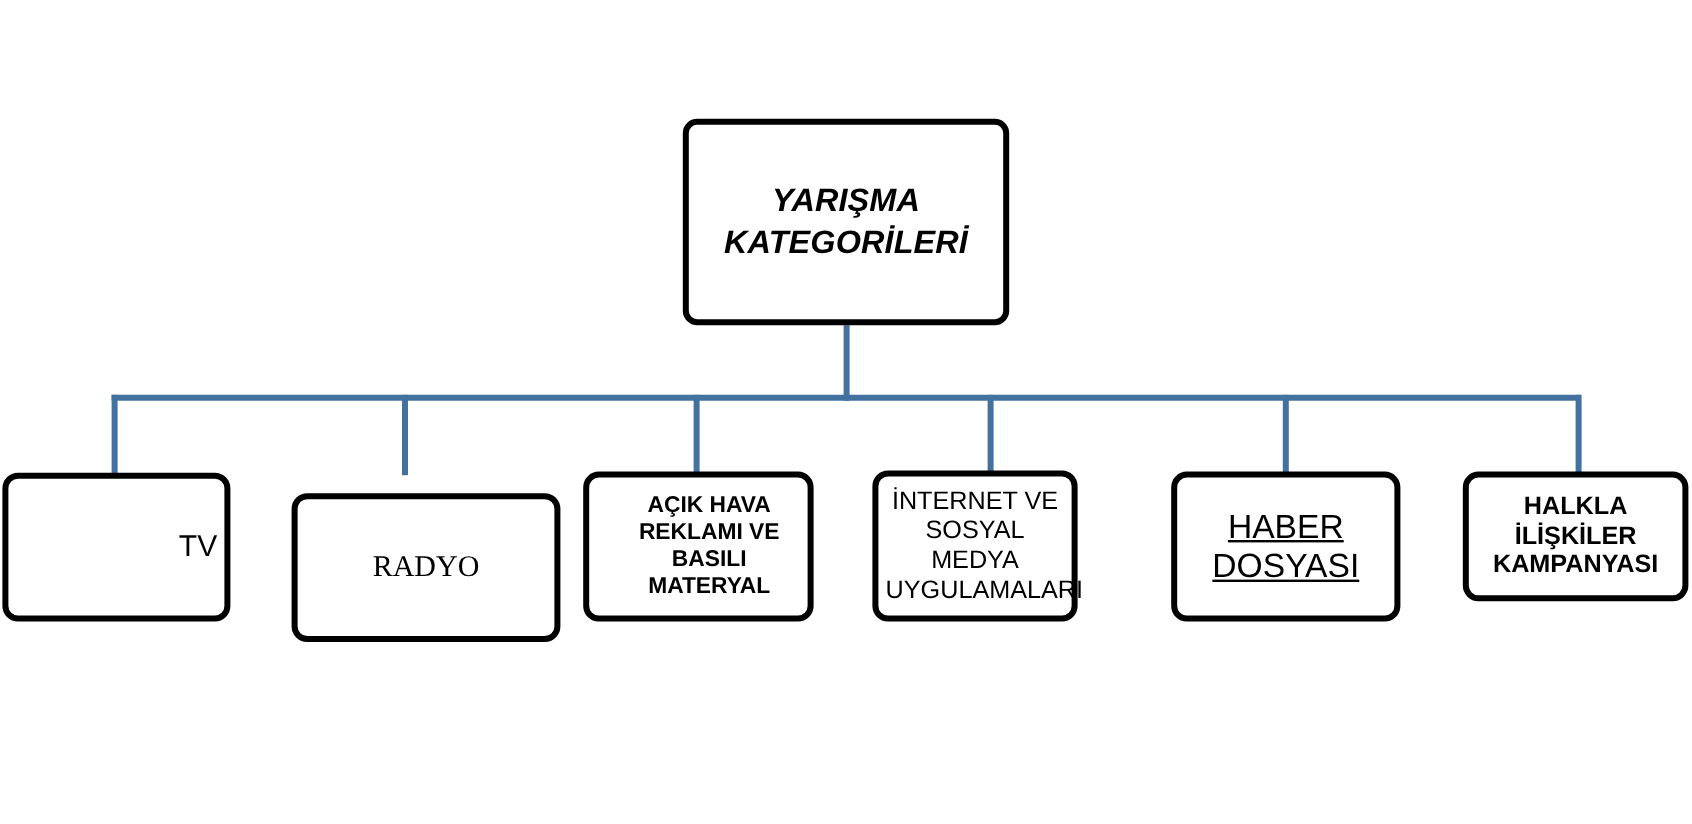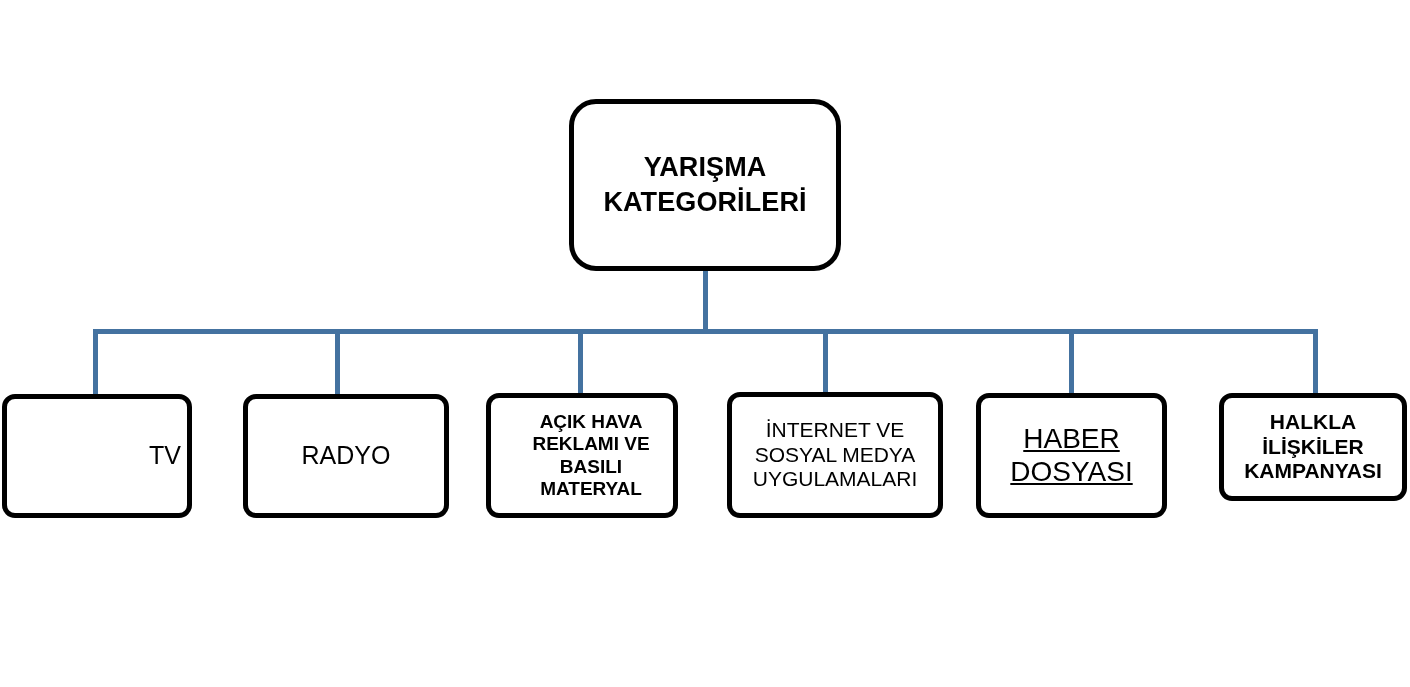--- a/index.html
+++ b/index.html
@@ -50,21 +50,22 @@
     display: block;
     width: 100%;
     padding: 0 6px;
     box-sizing: border-box;
     white-space: pre-line;
   }
 
   
   .node-root {
     border-width: 5px;
-    border-radius: 27px;
+    border-radius: 12px;
+    font-style: italic;
   }
   .node-root .node-label {
     font-size: 27px;
     font-weight: bold;
     line-height: 1.30;
     letter-spacing: 0.1px;
   }
 
   
   .node-child .node-label {
@@ -98,32 +99,32 @@
 
   <div class="node node-root" style="left:569px; top:99px; width:272px; height:172px;">
     <span class="node-label">YARIŞMA
 KATEGORİLERİ</span>
   </div>
 
   <div class="node node-child" style="left:2px; top:394px; width:190px; height:124px;text-align:right;">
     <span class="node-label lbl-lg-reg">TV</span>
   </div>
 
-  <div class="node node-child" style="left:243px; top:394px; width:206px; height:124px;">
+  <div class="node node-child" style="left:243px; top:411px; width:224px; height:124px;font-family:Liberation Serif, serif;">
     <span class="node-label lbl-lg-reg">RADYO</span>
   </div>
 
   <div class="node node-child" style="left:486px; top:393px; width:192px; height:125px;">
     <span class="node-label lbl-md-bold">AÇIK HAVA
 REKLAMI VE
 BASILI
 MATERYAL</span>
   </div>
 
-  <div class="node node-child" style="left:727px; top:392px; width:216px; height:126px;">
+  <div class="node node-child" style="left:727px; top:392px; width:171px; height:126px;">
     <span class="node-label lbl-md-reg">İNTERNET VE
 SOSYAL MEDYA
 UYGULAMALARI</span>
   </div>
 
   <div class="node node-child" style="left:976px; top:393px; width:191px; height:125px;">
     <span class="node-label lbl-lg-reg2">HABER
 DOSYASI</span>
   </div>
 

